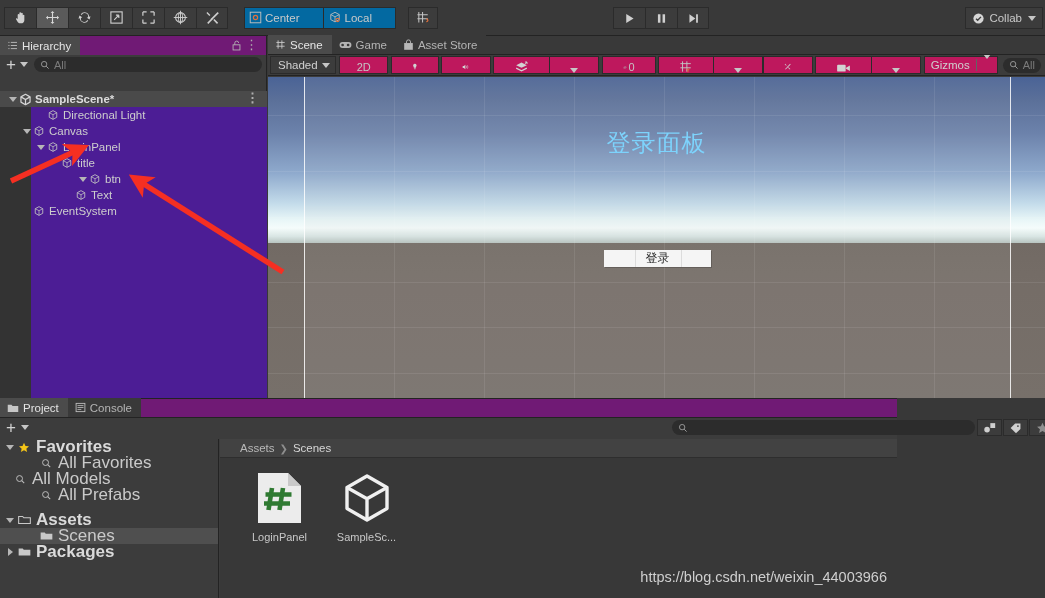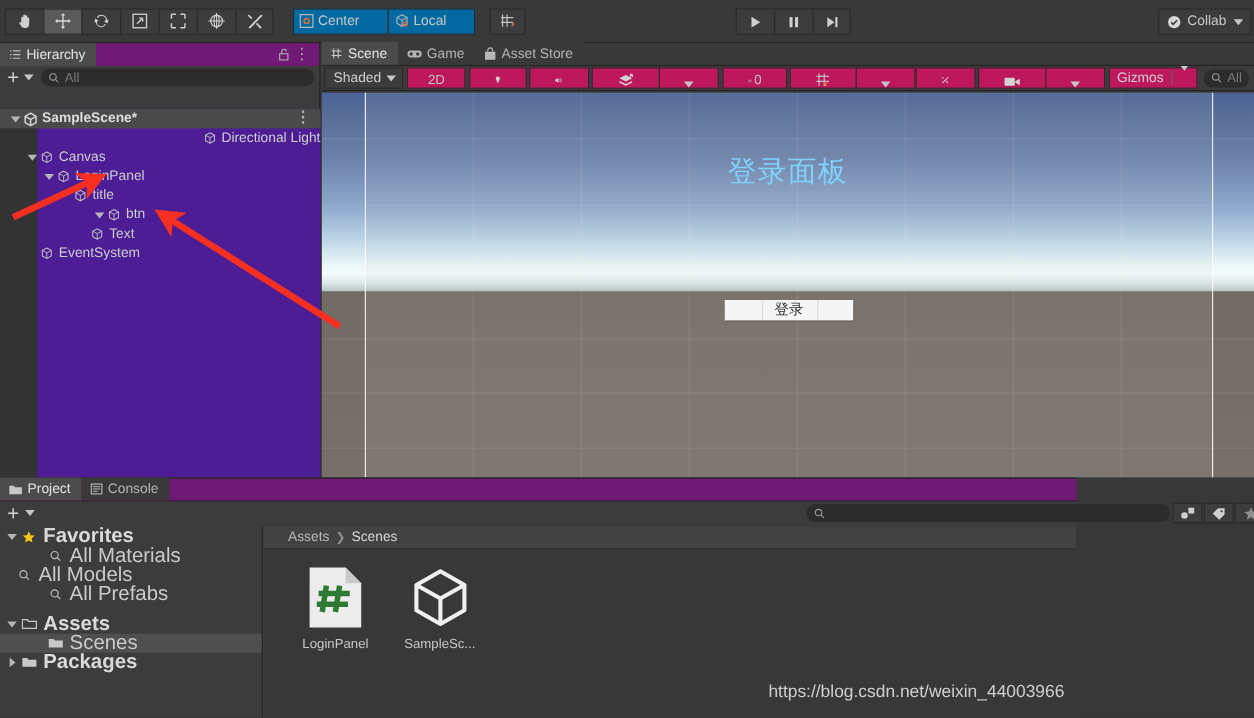--- a/index.html
+++ b/index.html
@@ -402,21 +402,21 @@
         </span>
         <span class="go-icon">
           <svg width="13" height="13" viewBox="0 0 16 16">
             <path d="M8 1.6l5.6 3.2v6.4L8 14.4 2.4 11.2V4.8z" fill="none" stroke="#d6d6d6" stroke-width="1.5" stroke-linejoin="round"></path>
             <path d="M2.4 4.8L8 8l5.6-3.2M8 8v6.4" fill="none" stroke="#d6d6d6" stroke-width="1.5"></path>
           </svg>
         </span>
         <span style="margin-left: 3px;">SampleScene*</span>
         <span id="scene-dots">⋮</span>
       </div>
-      <div class="hrow" style="padding-left: 18px; justify-content: flex-end;">
+      <div class="hrow" style="padding-left: 35px;">
         <span class="tri"></span>
         <span class="go-icon">
           <svg width="12" height="12" viewBox="0 0 16 16">
             <path d="M8 2.2l5 2.7v6.2L8 13.8 3 11.1V4.9z" fill="none" stroke="#c2c2c2" stroke-width="1.15"></path>
             <path d="M3 4.9L8 7.6l5-2.7M8 7.6v6.2" fill="none" stroke="#c2c2c2" stroke-width="1"></path>
           </svg>
         </span>
         <span style="margin-left: 3px;">Directional Light</span>
       </div>
       <div class="hrow" style="padding-left: 21px;">
@@ -703,21 +703,21 @@
           <span style="margin-left: 4px;">Favorites</span>
         </div>
         <div class="prow" style="padding-left: 26px;">
           <span class="ptri"></span>
           <span style="width: 16px; display: flex; align-items: center; justify-content: center; flex: 0 0 auto;">
             <svg width="11" height="11" viewBox="0 0 16 16">
               <circle cx="6.6" cy="6.6" r="4.3" fill="none" stroke="#c0c0c0" stroke-width="1.4"></circle>
               <path d="M9.8 9.8l3.6 3.6" stroke="#c0c0c0" stroke-width="1.5"></path>
             </svg>
           </span>
-          <span style="margin-left: 4px;">All Materials</span>
+          <span style="margin-left: 4px;">All Favorites</span>
         </div>
         <div class="prow" style="">
           <span class="ptri"></span>
           <span style="width: 16px; display: flex; align-items: center; justify-content: center; flex: 0 0 auto;">
             <svg width="11" height="11" viewBox="0 0 16 16">
               <circle cx="6.6" cy="6.6" r="4.3" fill="none" stroke="#c0c0c0" stroke-width="1.4"></circle>
               <path d="M9.8 9.8l3.6 3.6" stroke="#c0c0c0" stroke-width="1.5"></path>
             </svg>
           </span>
           <span style="margin-left: 4px;">All Models</span>

